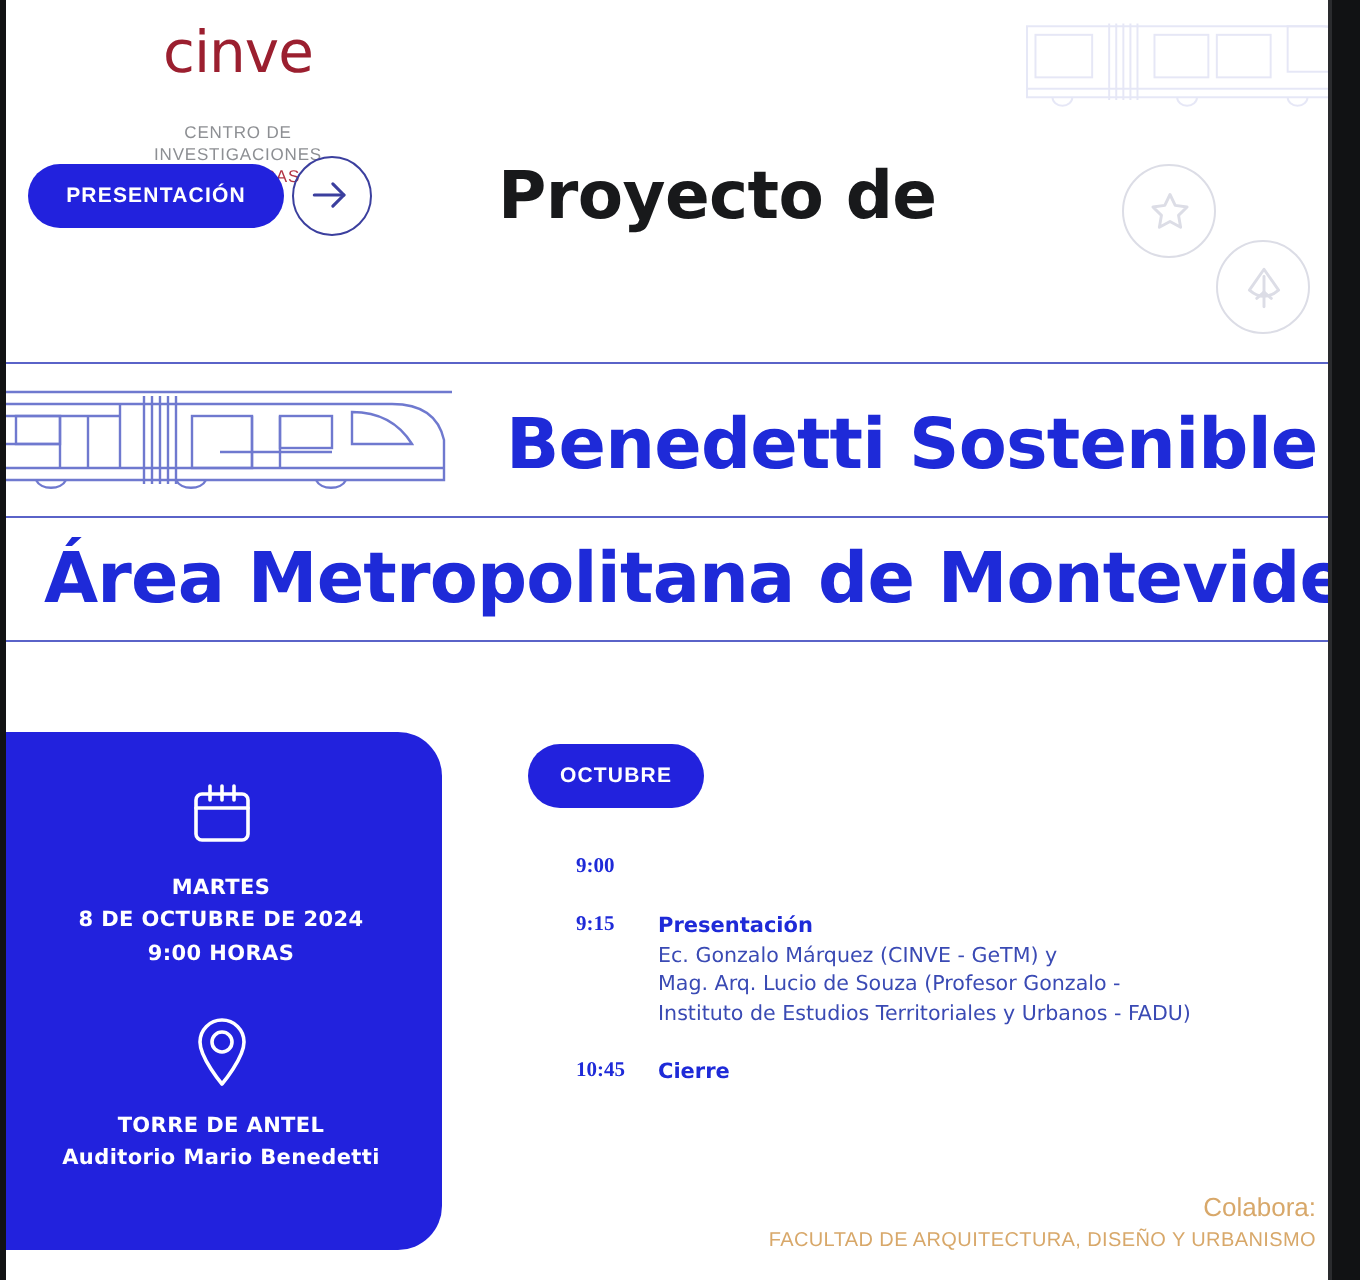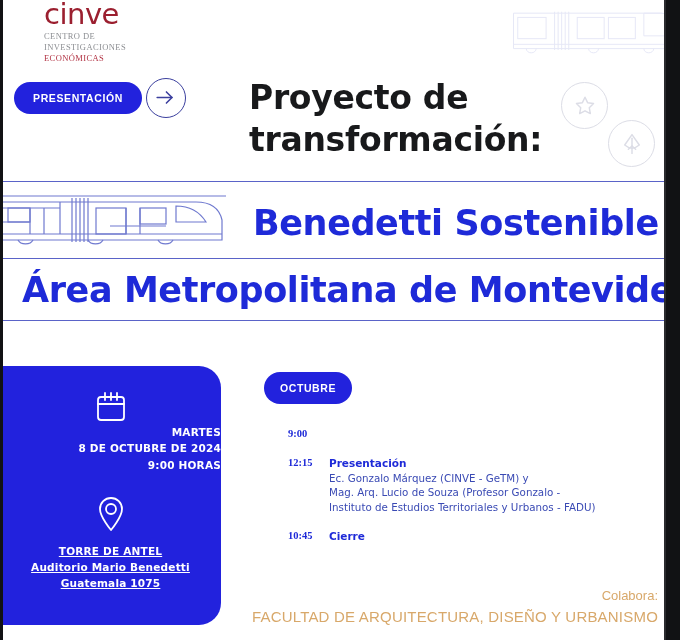--- a/index.html
+++ b/index.html
@@ -28,32 +28,32 @@
   
   .tram-ghost {
     position: absolute;
     top: 4px; left: 505px;
     width: 170px; height: 58px;
     opacity: 0.22;
     pointer-events: none;
   }
 
   
-  .logo-block { position: absolute; left: 44px; top: 0; width: 150px; }
+  .logo-block { position: absolute; left: 44px; top: 12px; width: 150px; text-align: center; }
   .logo-word {
     font-family: "DejaVu Sans", sans-serif;
     font-size: 29px;
     letter-spacing: -0.5px;
     color: #9b1f2f;
     line-height: 1;
     font-weight: 400;
   }
   .logo-sub {
-    margin-top: 2px;
-    font-family: Liberation Serif, serif;
+    margin-top: 20px;
+    font-family: Liberation Sans, sans-serif;
     font-size: 8.5px;
     letter-spacing: 0.4px;
     line-height: 1.28;
     color: #8d8f93;
     text-transform: uppercase;
   }
   .logo-sub .eco { color: #b23344; }
 
   
   .pill {
@@ -138,35 +138,34 @@
     width: 255px; height: 259px;
     background: #2222dd;
     border-radius: 22px;
     color: #ffffff;
     text-align: center;
   }
   .info-inner { position: absolute; left: 34px; right: 0; top: 0; bottom: 0; }
   .icon-cal  { margin: 24px auto 0; width: 34px; height: 34px; }
   .icon-pin  { margin: 22px auto 0; width: 32px; height: 38px; }
   .info-text {
+    margin-top: 12px;
     font-family: "DejaVu Sans", sans-serif;
     font-size: 10.5px;
     font-weight: 700;
     line-height: 1.55;
     letter-spacing: 0.2px;
-    text-align: right;
   }
   .info-text-venue {
     margin-top: 10px;
     font-family: "DejaVu Sans", sans-serif;
     font-size: 10.5px;
     font-weight: 700;
     line-height: 1.55;
     letter-spacing: 0.2px;
-    text-decoration: underline;
   }
 
   
   .pill-programa {
     left: 264px; top: 372px;
     width: 88px; height: 32px;
     font-size: 10.5px;
   }
   .program-list {
     position: absolute;
@@ -203,21 +202,21 @@
 
   
   .colabora {
     position: absolute;
     right: 22px; bottom: 12px;
     text-align: right;
     color: #d8a86a;
     font-family: "Liberation Sans", sans-serif;
   }
   .colabora-label { font-size: 13px; line-height: 1.5; }
-  .colabora-name  { font-size: 15px; line-height: 1.5; letter-spacing: 0.2px; }
+  .colabora-name  { font-size: 10px; line-height: 1.5; letter-spacing: 0.2px; }
 
   .bottom-white {
     position: absolute; left: 3px; right: 16px; bottom: 0; height: 12px; background: #ffffff;
   }
 </style>
 </head>
 <body>
 
 <div id="poster">
 
@@ -253,21 +252,20 @@
     <svg viewBox="0 0 40 40" width="37" height="37">
       <g fill="none" stroke="#3b3f9e" stroke-width="1.7" stroke-linecap="round" stroke-linejoin="round">
         <path d="M11 20 L27 20"></path>
         <path d="M21 14 L27 20 L21 26"></path>
       </g>
     </svg>
   </div>
 
   <div class="headline-black">
     <div>Proyecto de</div>
-    <div>transformación:</div>
   </div>
 
   <div class="badge-circle badge-star">
     <svg viewBox="0 0 24 24" width="25" height="25">
       <path d="M12 3.6 l2.5 5.2 5.7 .8 -4.1 4 1 5.7 -5.1 -2.7 -5.1 2.7 1 -5.7 -4.1 -4 5.7 -.8 Z" fill="none" stroke="#dcdde6" stroke-width="1.4" stroke-linejoin="round"></path>
     </svg>
   </div>
   <div class="badge-circle badge-leaf">
     <svg viewBox="0 0 24 24" width="25" height="27">
       <g fill="none" stroke="#dcdde6" stroke-width="1.4" stroke-linejoin="round" stroke-linecap="round">
@@ -328,35 +326,34 @@
         <svg viewBox="0 0 32 38" width="32" height="38">
           <g fill="none" stroke="#ffffff" stroke-width="1.8" stroke-linejoin="round">
             <path d="M16 35 C16 35 27 22 27 14 A11 11 0 0 0 5 14 C5 22 16 35 16 35 Z"></path>
             <circle cx="16" cy="14" r="5"></circle>
           </g>
         </svg>
       </div>
       <div class="info-text-venue">
         <div>TORRE DE ANTEL</div>
         <div>Auditorio Mario Benedetti</div>
-        <div>Guatemala 1075</div>
       </div>
     </div>
   </div>
 
   <div class="pill pill-programa">OCTUBRE</div>
 
   <div class="program-list">
 
     <div class="prog-item">
       <div class="prog-time">9:00</div>
     </div>
 
     <div class="prog-item">
-      <div class="prog-time">12:15</div>
+      <div class="prog-time">9:15</div>
       <div class="prog-body">
         <div class="prog-title">Presentación</div>
         <div class="prog-line">Ec. Gonzalo Márquez  (CINVE - GeTM)  y</div>
         <div class="prog-line">Mag. Arq. Lucio de Souza  (Profesor Gonzalo -</div>
         <div class="prog-line">Instituto de Estudios Territoriales y Urbanos - FADU)</div>
       </div>
     </div>
 
     <div class="prog-item">
       <div class="prog-time">10:45</div>

